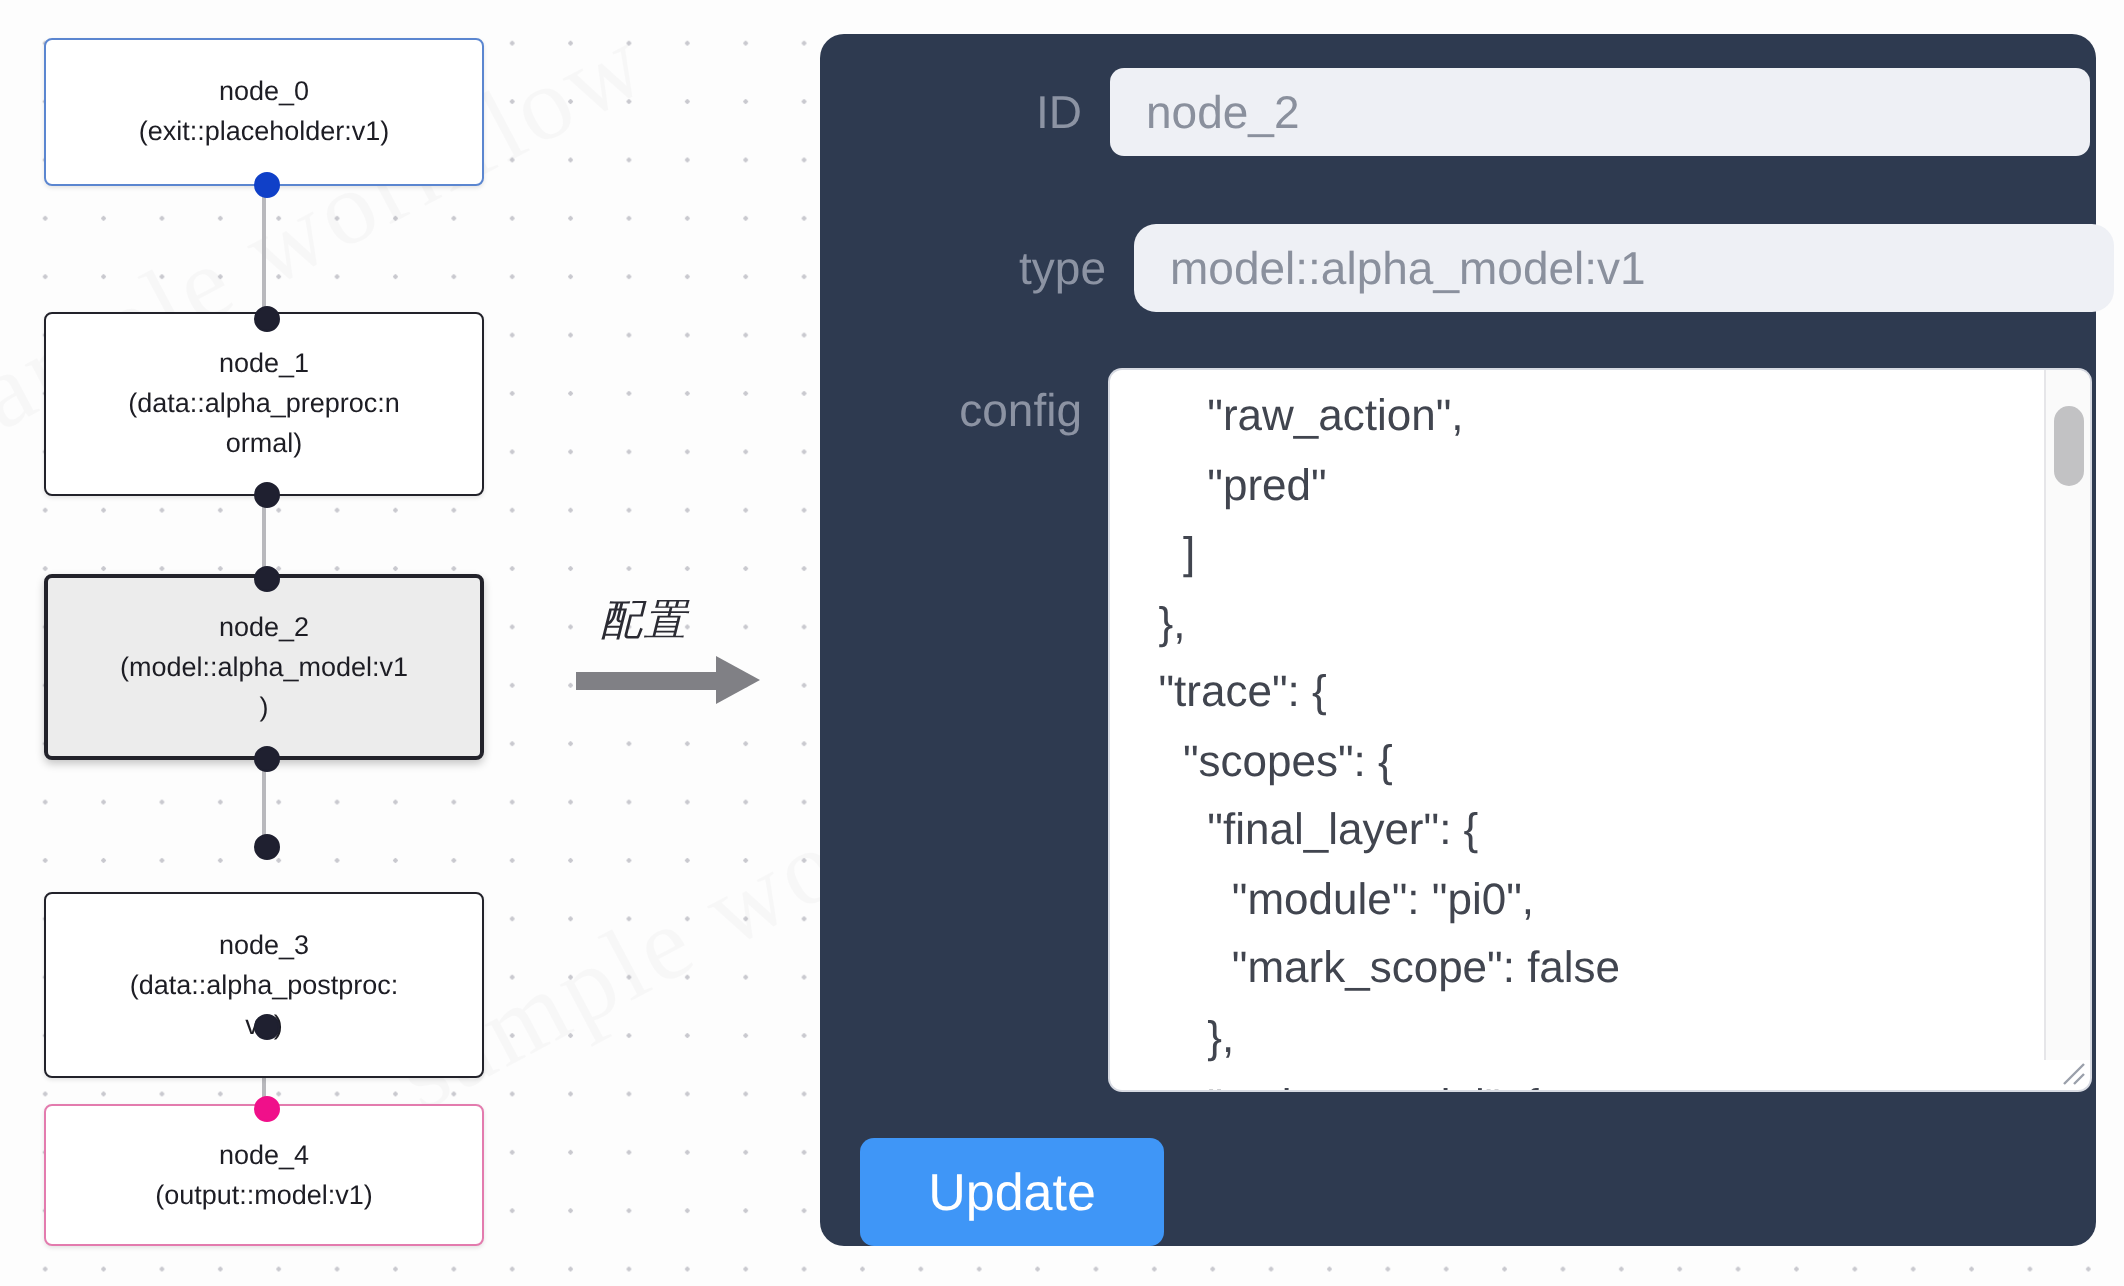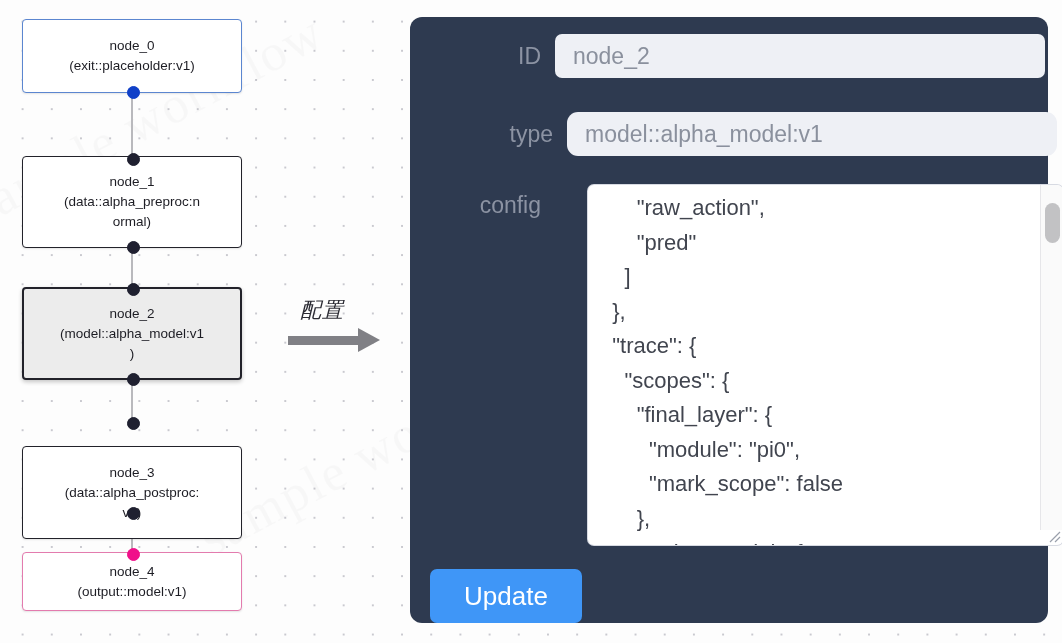--- a/index.html
+++ b/index.html
@@ -76,21 +76,21 @@
     border: 2px solid #22222a;
     box-shadow: 0 2px 4px rgba(0,0,0,0.22);
   }
   .node.input-node  { border: 1.6px solid #5b86d0; }
   .node.output-node { border: 1.6px solid #e37bae; }
 
   #n0 { top: 19px;  height: 74px; }
   #n1 { top: 156px; height: 92px; }
   #n2 { top: 287px; height: 93px; }
   #n3 { top: 421px; height: 93px; margin-top: 25px; }
-  #n4 { top: 552px; height: 59px; }
+  #n4 { top: 552px; height: 71px; }
 
   .edge {
     position: absolute;
     left: 131px;
     width: 2.4px;
     background: #b9b9bd;
   }
   #e0 { top: 91px;  height: 68px; }
   #e1 { top: 246px; height: 45px; }
   #e2 { top: 378px; height: 46px; }
@@ -171,21 +171,21 @@
     box-sizing: border-box;
     height: 44px;
     line-height: 44px;
     outline: none;
   }
   #row-id   { left: 0px; top: 17px; width: 630px; }
   #row-type { left: 12px; top: 95px; width: 630px; }
   #id-input   { width: 490px; }
   #type-input { width: 490px; border-radius: 11px; }
 
-  #row-config { left: 0px; top: 168px; width: 630px; gap: 33px; }
+  #row-config { left: 0px; top: 168px; width: 630px; }
   #config-label { line-height: 40px; }
 
   #config-wrap {
     position: relative;
     width: 490px;
     height: 360px;
     background: #ffffff;
     border-radius: 6px;
     overflow: hidden;
     box-shadow: 0 0 0 1px #d7dae2;

